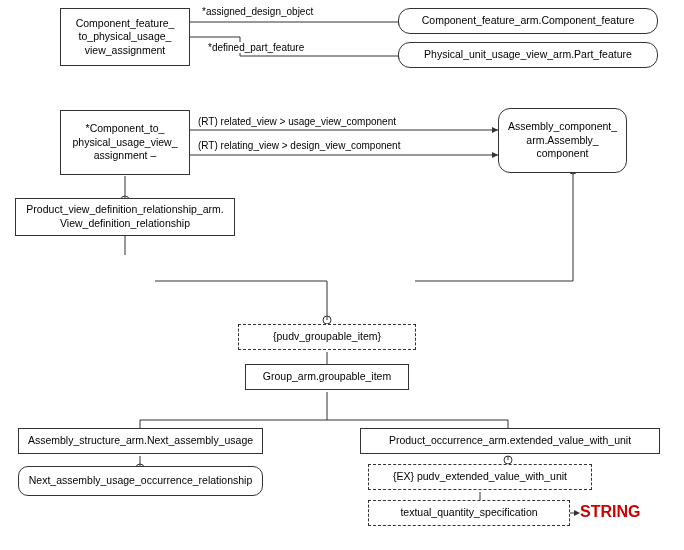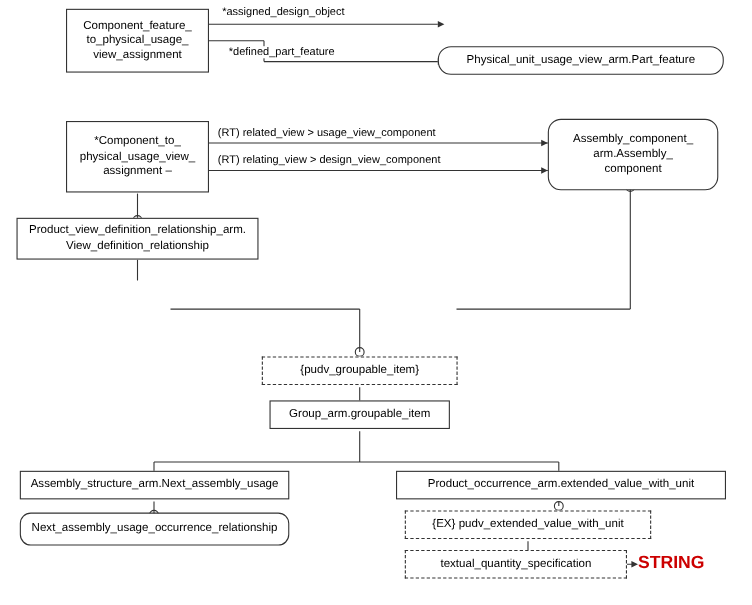--- a/index.html
+++ b/index.html
@@ -106,32 +106,35 @@
     <line x1="568" y1="513" x2="578" y2="513" stroke="#333" stroke-width="1"></line>
     <polygon points="574,510 580,513 574,516" fill="#333"></polygon>
   </svg>
 
   <div class="box" style="left:60px; top:8px; width:130px; height:58px;">
     <span style="white-space:pre-line;">Component_feature_
 to_physical_usage_
 view_assignment</span>
   </div>
 
+  <div class="box rounded" style="left:398px; top:8px; width:260px; height:26px;">
+    <span>Component_feature_arm.Component_feature</span>
+  </div>
 
   <div class="box rounded" style="left:398px; top:42px; width:260px; height:26px;">
     <span>Physical_unit_usage_view_arm.Part_feature</span>
   </div>
 
   <div class="box" style="left:60px; top:110px; width:130px; height:65px;">
     <span style="white-space:pre-line;">*Component_to_
 physical_usage_view_
 assignment –</span>
   </div>
 
-  <div class="box rounded" style="left:498px; top:108px; width:155px; height:65px;">
+  <div class="box rounded" style="left:498px; top:108px; width:129px; height:65px;">
     <span style="white-space:pre-line;">Assembly_component_
 arm.Assembly_
 component</span>
   </div>
 
   <div class="box" style="left:15px; top:198px; width:220px; height:38px;">
     <span style="white-space:pre-line;">Product_view_definition_relationship_arm.
 View_definition_relationship</span>
   </div>
 

